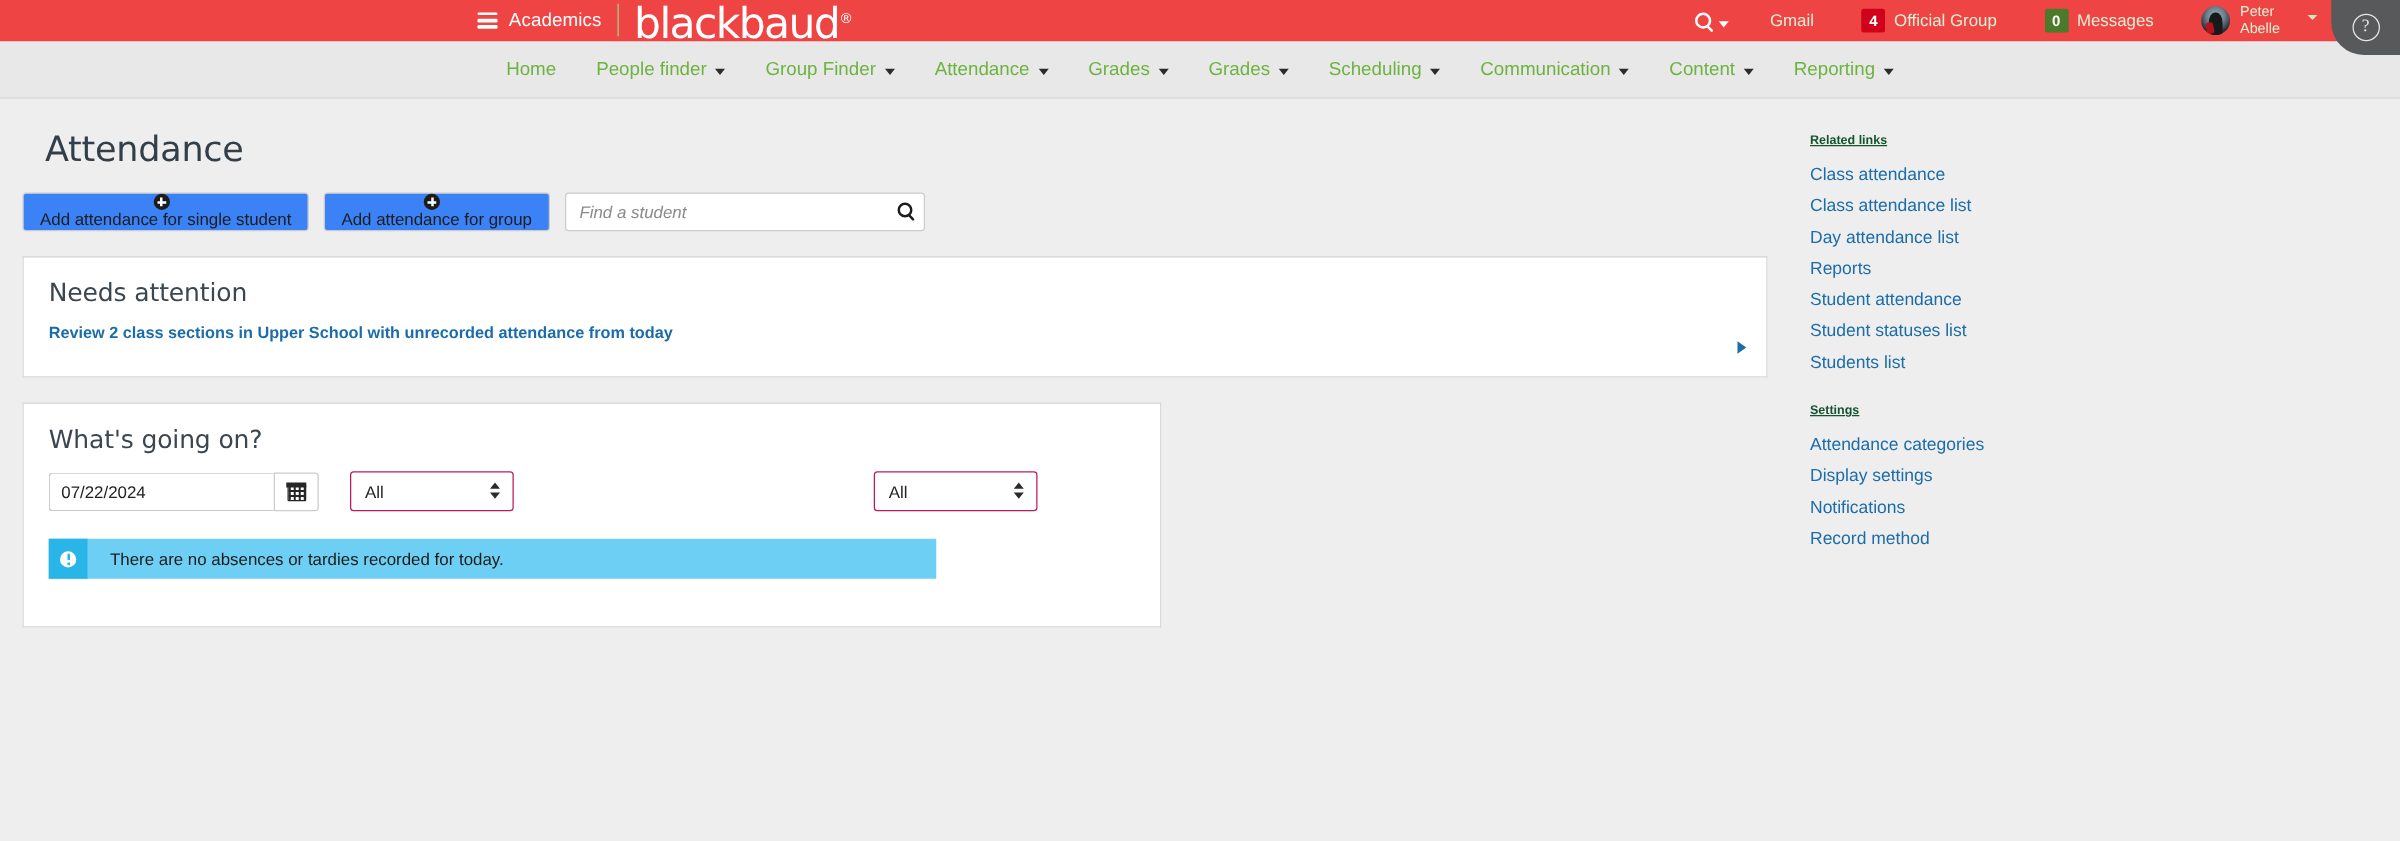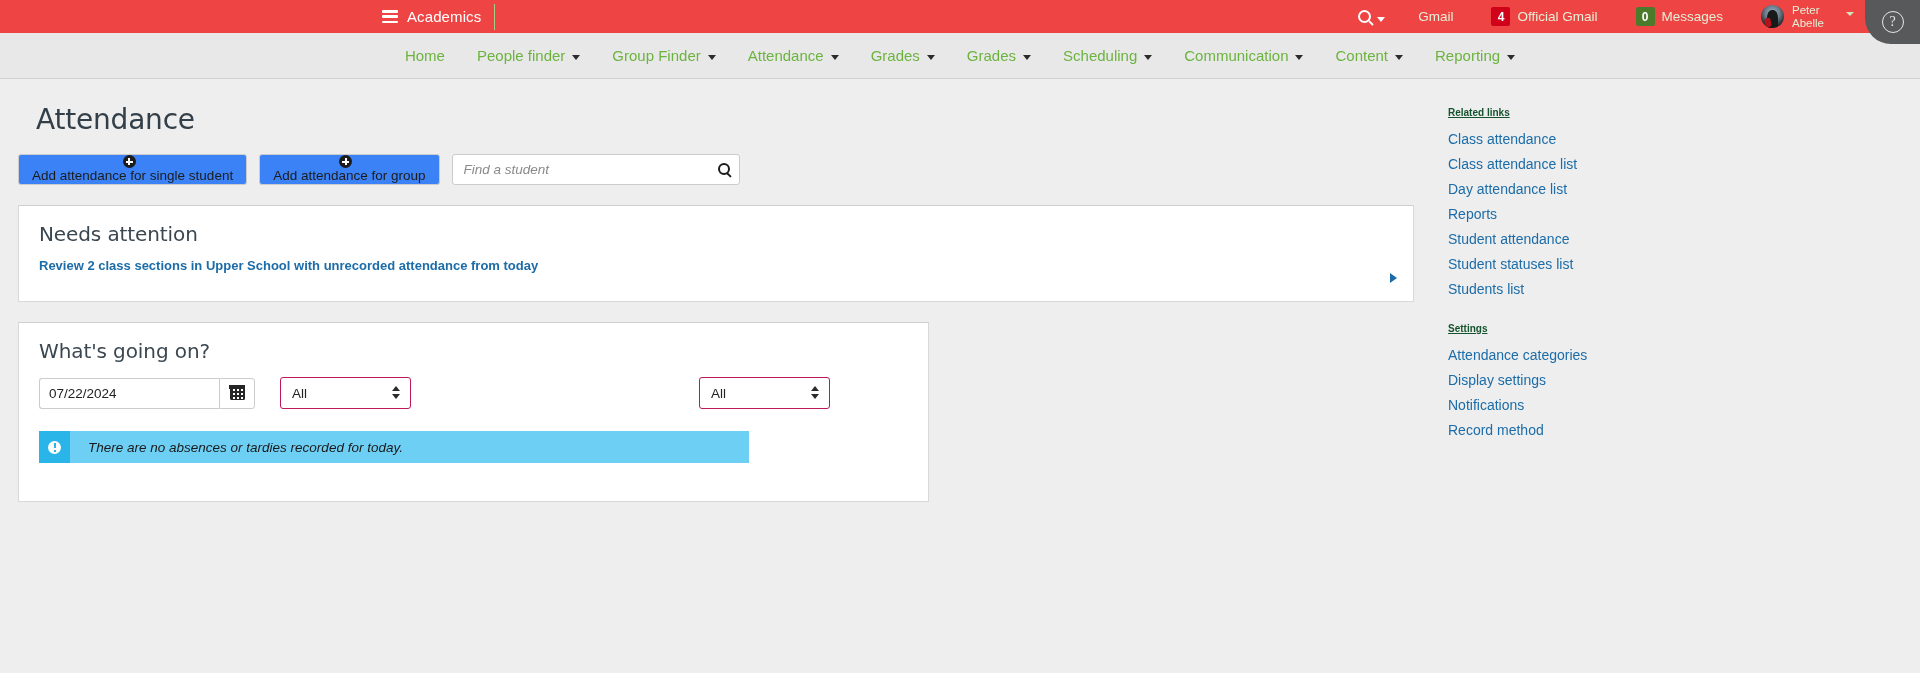--- a/index.html
+++ b/index.html
@@ -323,21 +323,21 @@
     width: 0; height: 0;
     border-top: 5px solid transparent;
     border-bottom: 5px solid transparent;
     border-left: 7px solid #1b6ca8;
     cursor: pointer;
   }
 
   .card-wgo { width: 911px; height: 180px; }
   .filter-row {
     display: flex;
-    align-items: center;
+    align-items: flex-end;
     padding: 14px 0 0 20px;
   }
   .date-group {
     display: flex; align-items: stretch;
     height: 31px;
   }
   .date-input {
     width: 180px;
     border: 1px solid #cccccc;
     border-right: 0;
@@ -396,21 +396,20 @@
   .spinner i.up { border-bottom: 5px solid #2b2b2b; }
   .spinner i.dn { border-top: 5px solid #2b2b2b; }
 
   .alert-info {
     margin: 22px 0 0 20px;
     width: 710px; height: 32px;
     background: #6ecff5;
     display: flex; align-items: stretch;
     color: #123a4a;
     font-size: 13.5px;
-    font-style: italic;
   }
   .alert-icon-box {
     width: 31px;
     background: #29b5e8;
     display: flex; align-items: center; justify-content: center;
     flex: 0 0 auto;
   }
   .excl {
     width: 13px; height: 13px;
     border-radius: 50%;
@@ -450,33 +449,34 @@
 
 <div class="topbar">
   <div class="topbar-left">
     <div class="hamburger">
       <span></span>
         <span></span>
         <span></span>
     </div>
     <div class="academics-label">Academics</div>
     <div class="divider-pipe"></div>
+    <div class="brand"><span>blackbaud</span><span class="reg">®</span></div>
   </div>
 
   <div class="topbar-right">
     <div class="tb-item tb-search">
       <span class="mag"></span>
       <span class="caret-white"></span>
     </div>
     <div class="tb-item">
       <span>Gmail</span>
     </div>
     <div class="tb-item">
       <span class="badge red">4</span>
-      <span>Official Gmail</span>
+      <span>Official Group</span>
     </div>
     <div class="tb-item">
       <span class="badge dark">0</span>
       <span>Messages</span>
     </div>
     <div class="tb-item">
       <span class="avatar"></span>
       <span class="user-name">
         <span>Peter</span>
         <span>Abelle</span>

